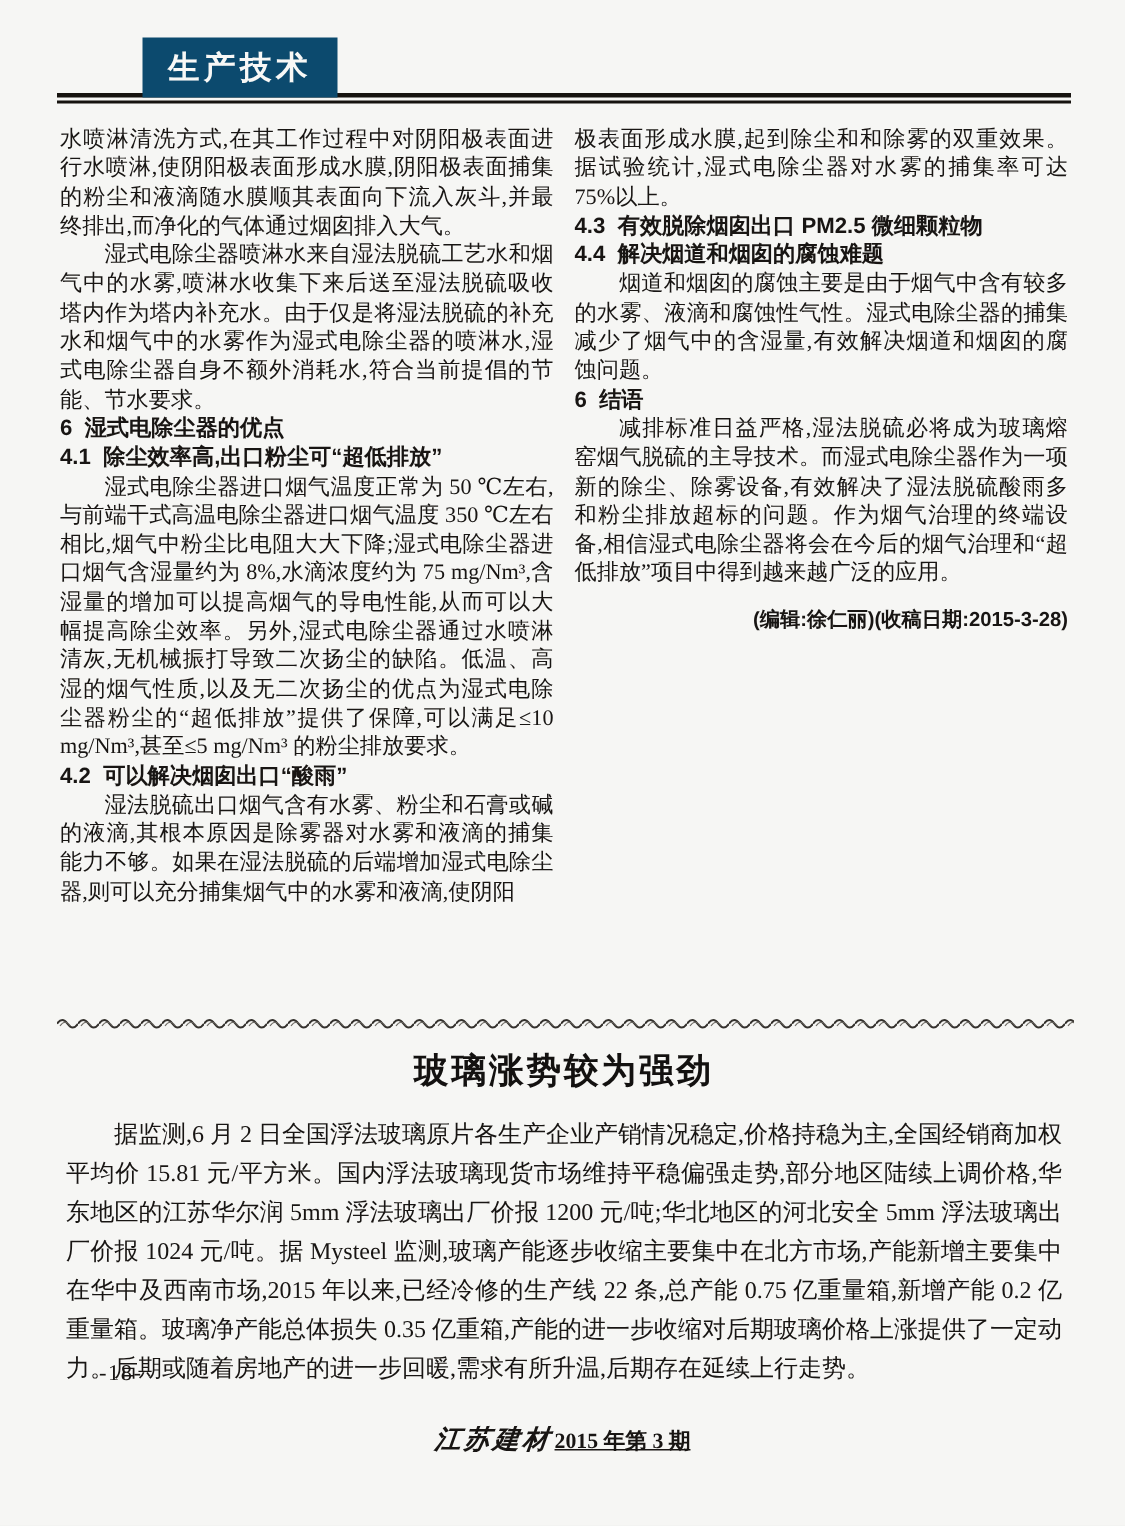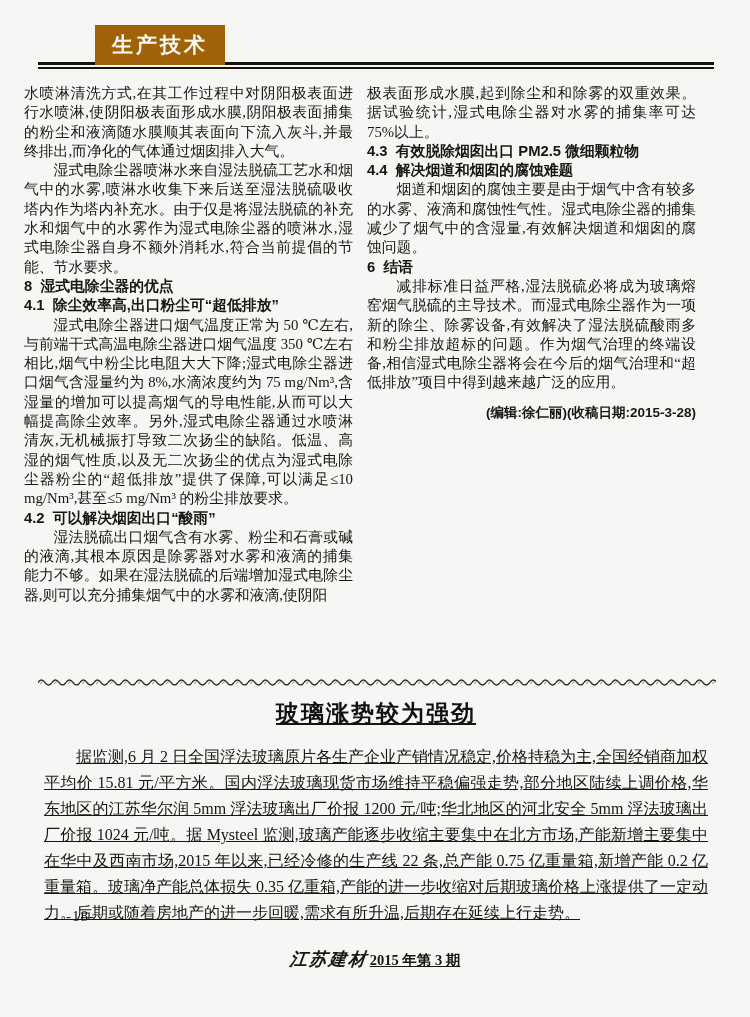--- a/index.html
+++ b/index.html
@@ -10,59 +10,59 @@
     margin:0 auto;
     background:#f6f6f4;
     color:#181513;
     font-family:"Liberation Serif","DejaVu Serif",serif;
     overflow:hidden;
   }
   
   .section-tab{
     position:absolute;left:95px;top:25px;
     width:130px;height:40px;
-    background:#a16207;color:#f8f8f6;
+    background:#0c4a6e;color:#f8f8f6;
     display:flex;align-items:center;justify-content:center;
     font-family:"Liberation Sans","DejaVu Sans",sans-serif;
     font-weight:bold;font-size:21px;letter-spacing:3px;
     z-index:2;
   }
   .running-title{
     position:absolute;right:38px;top:46px;
     font-size:11.5px;font-style:italic;font-weight:bold;
     letter-spacing:0.5px;color:#22201d;
     z-index:2;
   }
   .header-rules{position:absolute;left:38px;right:36px;top:62px;z-index:1;}
   .rule-thick{height:3px;background:#16130f;}
   .rule-thin{height:1.5px;background:#16130f;margin-top:2px;}
   
   .columns{
-    position:absolute;left:24px;top:84px;width:672px;
+    position:absolute;left:40px;top:84px;width:672px;
     display:flex;gap:14px;
   }
   .col{width:329px;font-size:14.8px;line-height:19.3px;text-align:justify;}
   .col p{margin:0;}
   .ind{text-indent:2em;}
   .heading{
     font-family:"Liberation Sans","DejaVu Sans",sans-serif;
     font-weight:bold;font-size:14.8px;line-height:19.3px;
     white-space:pre-wrap;margin:0;
   }
   .author-para{margin-top:16px !important;text-indent:2em;}
   .author-lead{font-weight:bold;font-family:"Liberation Sans","DejaVu Sans",sans-serif;}
   .editor-line{
     margin-top:10px !important;text-align:right;
     font-family:"Liberation Sans","DejaVu Sans",sans-serif;
     font-weight:bold;font-size:13.5px;
   }
   
   .wavy{position:absolute;left:38px;right:34px;top:676px;height:10px;z-index:1;}
   
-  .article2{position:absolute;left:40px;top:697px;width:672px;text-decoration:underline;}
+  .article2{position:absolute;left:40px;top:697px;width:672px;}
   .article2-title{
     text-align:center;margin:0 0 13px 0;
     font-size:23px;font-weight:bold;letter-spacing:2px;
     line-height:34px;color:#131110;
   }
   .article2-body{
     margin:4px;font-size:16px;line-height:26px;
     text-align:justify;text-indent:2em;
   }
   .article2-source{
@@ -92,21 +92,21 @@
   </div>
   <div class="header-rules">
     <div class="rule-thick"></div>
     <div class="rule-thin"></div>
   </div>
 
   <div class="columns">
     <div class="col">
       <p>水喷淋清洗方式,在其工作过程中对阴阳极表面进行水喷淋,使阴阳极表面形成水膜,阴阳极表面捕集的粉尘和液滴随水膜顺其表面向下流入灰斗,并最终排出,而净化的气体通过烟囱排入大气。</p>
       <p class="ind">湿式电除尘器喷淋水来自湿法脱硫工艺水和烟气中的水雾,喷淋水收集下来后送至湿法脱硫吸收塔内作为塔内补充水。由于仅是将湿法脱硫的补充水和烟气中的水雾作为湿式电除尘器的喷淋水,湿式电除尘器自身不额外消耗水,符合当前提倡的节能、节水要求。</p>
-      <p class="heading">8  湿式电除尘器的优点</p>
+      <p class="heading">6  湿式电除尘器的优点</p>
       <p class="heading">4.1  除尘效率高,出口粉尘可“超低排放”</p>
       <p class="ind">湿式电除尘器进口烟气温度正常为 50 ℃左右,与前端干式高温电除尘器进口烟气温度 350 ℃左右相比,烟气中粉尘比电阻大大下降;湿式电除尘器进口烟气含湿量约为 8%,水滴浓度约为 75 mg/Nm³,含湿量的增加可以提高烟气的导电性能,从而可以大幅提高除尘效率。另外,湿式电除尘器通过水喷淋清灰,无机械振打导致二次扬尘的缺陷。低温、高湿的烟气性质,以及无二次扬尘的优点为湿式电除尘器粉尘的“超低排放”提供了保障,可以满足≤10 mg/Nm³,甚至≤5 mg/Nm³ 的粉尘排放要求。</p>
       <p class="heading">4.2  可以解决烟囱出口“酸雨”</p>
       <p class="ind">湿法脱硫出口烟气含有水雾、粉尘和石膏或碱的液滴,其根本原因是除雾器对水雾和液滴的捕集能力不够。如果在湿法脱硫的后端增加湿式电除尘器,则可以充分捕集烟气中的水雾和液滴,使阴阳</p>
     </div>
     <div class="col">
       <p>极表面形成水膜,起到除尘和和除雾的双重效果。据试验统计,湿式电除尘器对水雾的捕集率可达 75%以上。</p>
       <p class="heading">4.3  有效脱除烟囱出口 PM2.5 微细颗粒物</p>
       <p class="heading">4.4  解决烟道和烟囱的腐蚀难题</p>
       <p class="ind">烟道和烟囱的腐蚀主要是由于烟气中含有较多的水雾、液滴和腐蚀性气性。湿式电除尘器的捕集减少了烟气中的含湿量,有效解决烟道和烟囱的腐蚀问题。</p>

